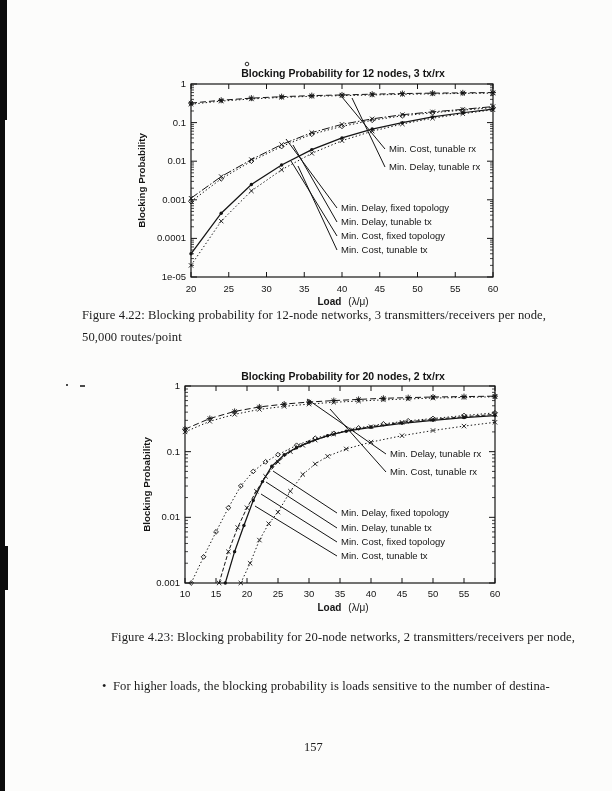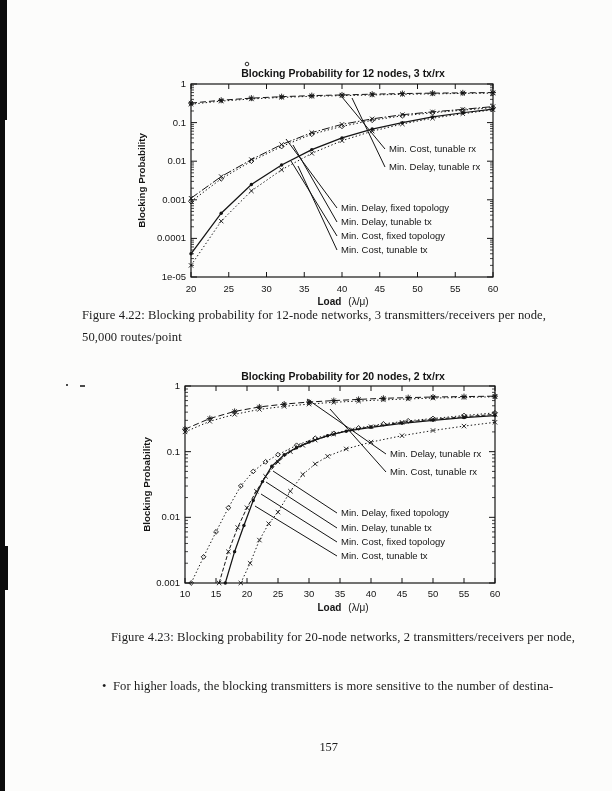--- a/index.html
+++ b/index.html
@@ -8,21 +8,21 @@
     background:#fcfcfb;overflow:hidden;
     font-family:"Liberation Serif", serif;color:#1b1b1b;
   }
   .scanbar{position:absolute;background:#0c0c0c;}
   .speck{position:absolute;background:#4a4a4a;}
   svg.fig{position:absolute;left:0;top:0;}
   .caption{position:absolute;font-size:12.6px;line-height:22px;letter-spacing:.1px;}
   .textline{display:block;white-space:nowrap;}
   .bullet-item{position:absolute;font-size:12.6px;line-height:22px;letter-spacing:.1px;}
   .bullet-dot{position:absolute;left:-11px;top:0;}
-  .pagenum{position:absolute;font-size:12.4px;width:34px;text-align:right;}
+  .pagenum{position:absolute;font-size:12.4px;width:34px;text-align:left;}
 </style>
 </head>
 <body>
 
 <div class="page">
 
   <div class="scanbar" style="left:0;top:0;width:5px;height:791px;"></div>
   <div class="scanbar" style="left:0;top:0;width:7px;height:120px;"></div>
   <div class="scanbar" style="left:0;top:546px;width:8px;height:44px;"></div>
   <div class="speck" style="left:66px;top:384px;width:2px;height:2px;"></div>
@@ -489,18 +489,18 @@
     <span class="textline">Figure 4.22: Blocking probability for 12-node networks, 3 transmitters/receivers per node,</span>
     <span class="textline">50,000 routes/point</span>
   </div>
 
   <div class="caption" style="left:82px;top:626px;margin-left:29px;">
     <span class="textline">Figure 4.23: Blocking probability for 20-node networks, 2 transmitters/receivers per node,</span>
   </div>
 
   <div class="bullet-item" style="left:113px;top:675px;width:450px;">
     <span class="bullet-dot">•</span>
-    <span class="textline">For higher loads, the blocking transmitters is more sensitive to the number of destina-</span>
+    <span class="textline">For higher loads, the blocking probability is loads sensitive to the number of destina-</span>
   </div>
 
   <div class="pagenum" style="left:304px;top:740px;">157</div>
 
 </div>
 
 </body></html>

